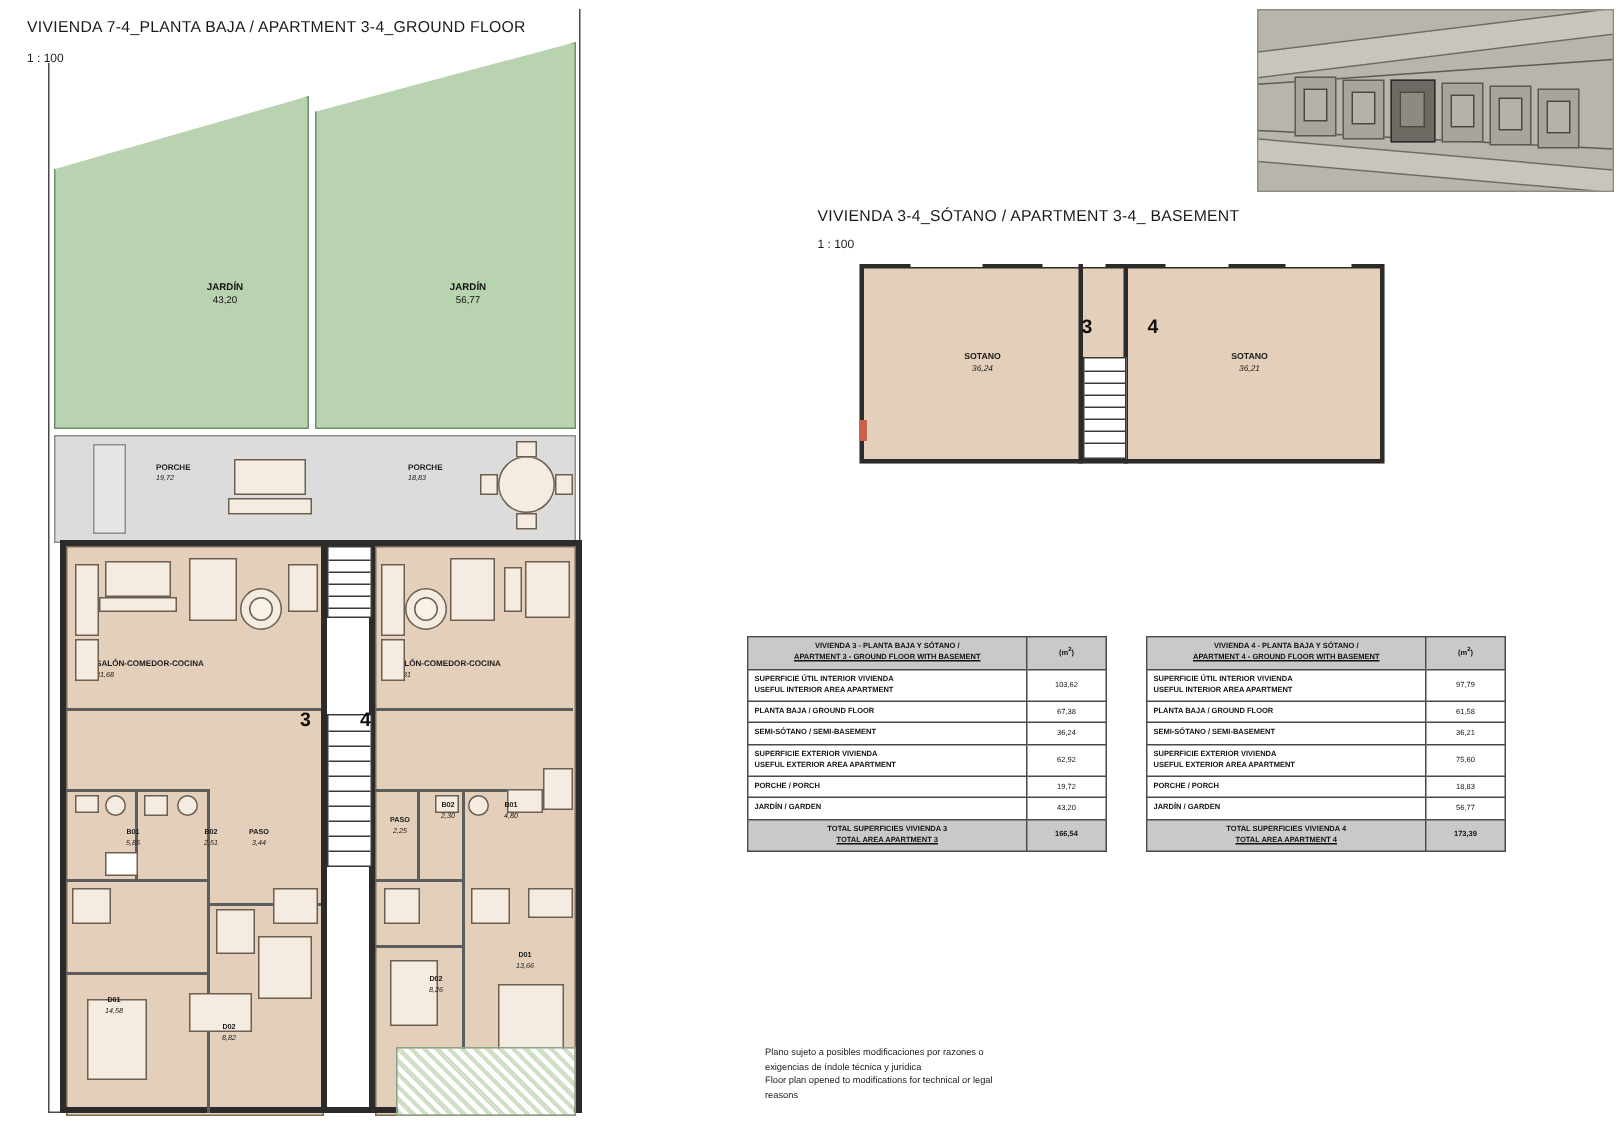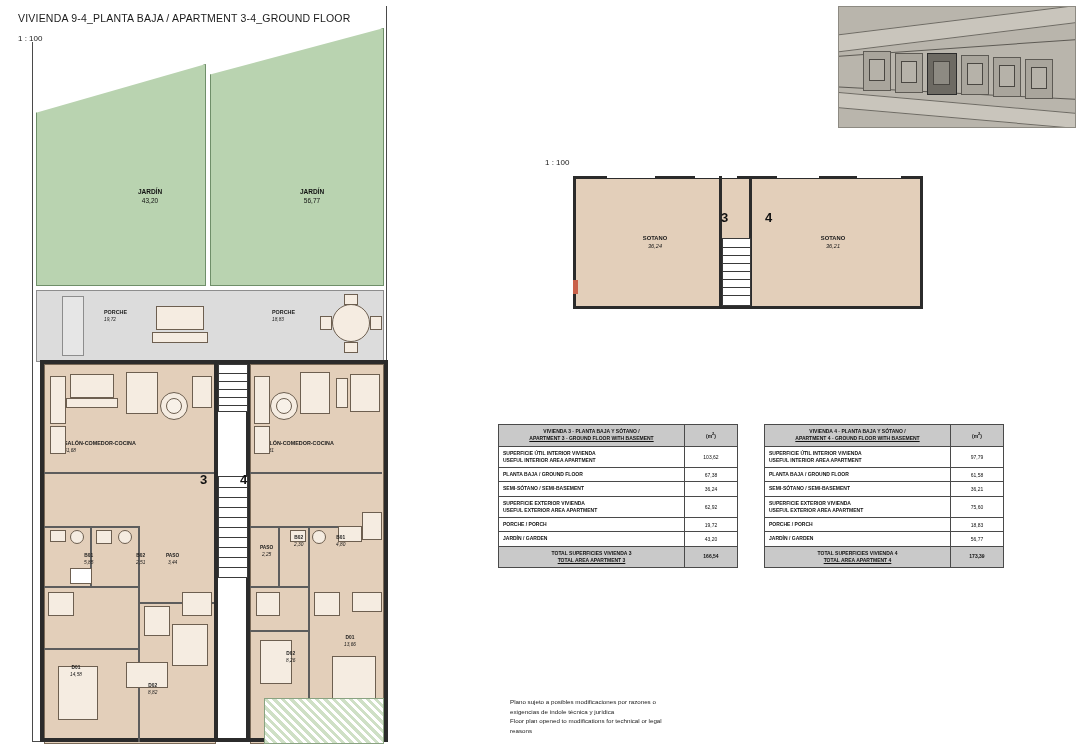--- a/index.html
+++ b/index.html
@@ -209,21 +209,21 @@
     color: #1a1a1a;
   }
 
   .dim-line { position: absolute; background: #4a4a4a; }
 </style>
 </head>
 <body>
 
 <div class="abs" id="ground-floor-plan">
 
-  <div class="abs plan-title" style="left:4px; top:6px;">VIVIENDA 9-4_PLANTA BAJA / APARTMENT 3-4_GROUND FLOOR</div>
+  <div class="abs plan-title" style="left:4px; top:6px;">VIVIENDA 7-4_PLANTA BAJA / APARTMENT 3-4_GROUND FLOOR</div>
   <div class="abs plan-scale" style="left:4px; top:28px;">1 : 100</div>
 
   <div class="abs dim-line" style="left:18px; top:36px; width:1px; height:700px;"></div>
   <div class="abs dim-line" style="left:372px; top:0px; width:1px; height:700px;"></div>
   <div class="abs dim-line" style="left:18px; top:735px; width:354px; height:1px;"></div>
 
   <div class="garden" style="left:22px; top:58px; width:168px; height:220px; clip-path:polygon(0 22%,100% 0,100% 100%,0 100%);"></div>
   <div class="garden" style="left:196px; top:22px; width:172px; height:256px; clip-path:polygon(0 18%,100% 0,100% 100%,0 100%);"></div>
 
   <div class="garden-label" style="left:106px; top:182px;">
@@ -389,20 +389,21 @@
   </div>
   <div class="room-code" style="left:330px; top:628px;">
     <span style="font-weight:bold;font-style:normal;">D01</span><br>
     <span>13,66</span>
   </div>
 
   <div class="abs" style="left:250px; top:692px; width:118px; height:44px; background:repeating-linear-gradient(45deg,#cfe0c6 0 3px,#ffffff 3px 6px); border:1px solid #8aa382;"></div>
 </div>
 
 <div class="abs" id="basement-plan">
+  <div class="abs plan-title" style="left:0px; top:0px;">VIVIENDA 3-4_SÓTANO  / APARTMENT 3-4_ BASEMENT</div>
   <div class="abs plan-scale" style="left:0px; top:20px;">1 : 100</div>
 
   <div class="bsmt-box"></div>
 
   <div class="abs" style="left:62px; top:36px; width:48px; height:4px; background:#ffffff;"></div>
   <div class="abs" style="left:150px; top:36px; width:42px; height:4px; background:#ffffff;"></div>
   <div class="abs" style="left:232px; top:36px; width:42px; height:4px; background:#ffffff;"></div>
   <div class="abs" style="left:312px; top:36px; width:44px; height:4px; background:#ffffff;"></div>
 
   <div class="abs" style="left:174px; top:38px; width:3px; height:133px; background:#2b2b2b;"></div>

